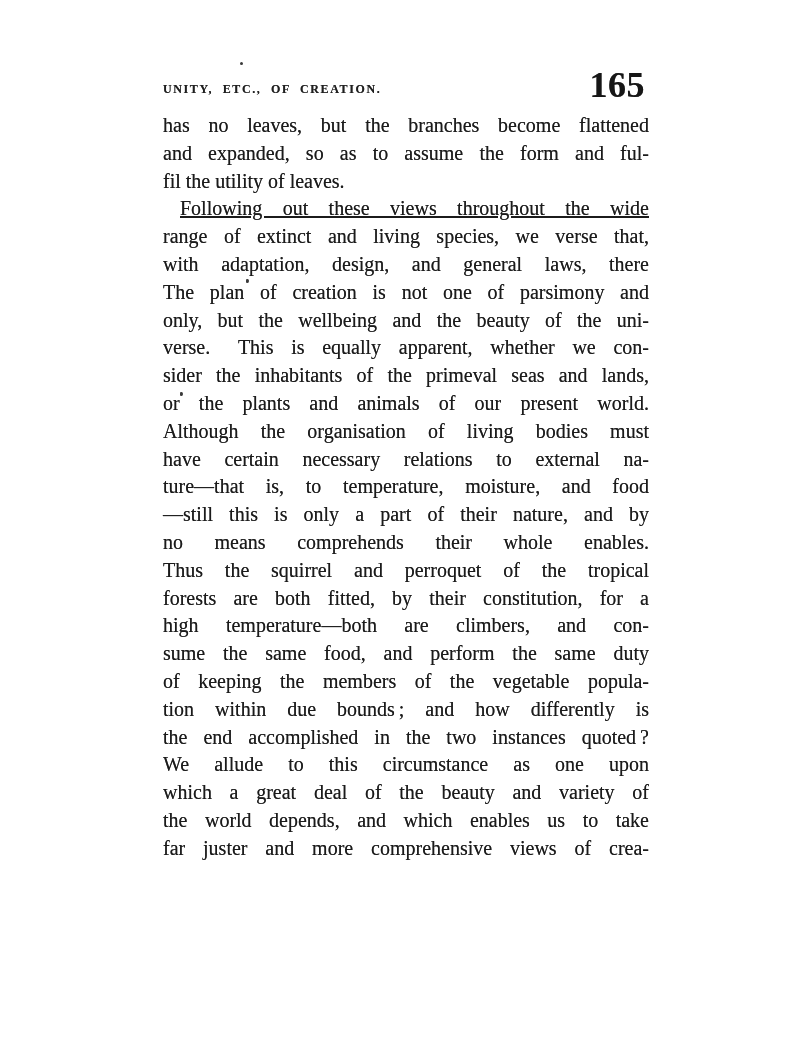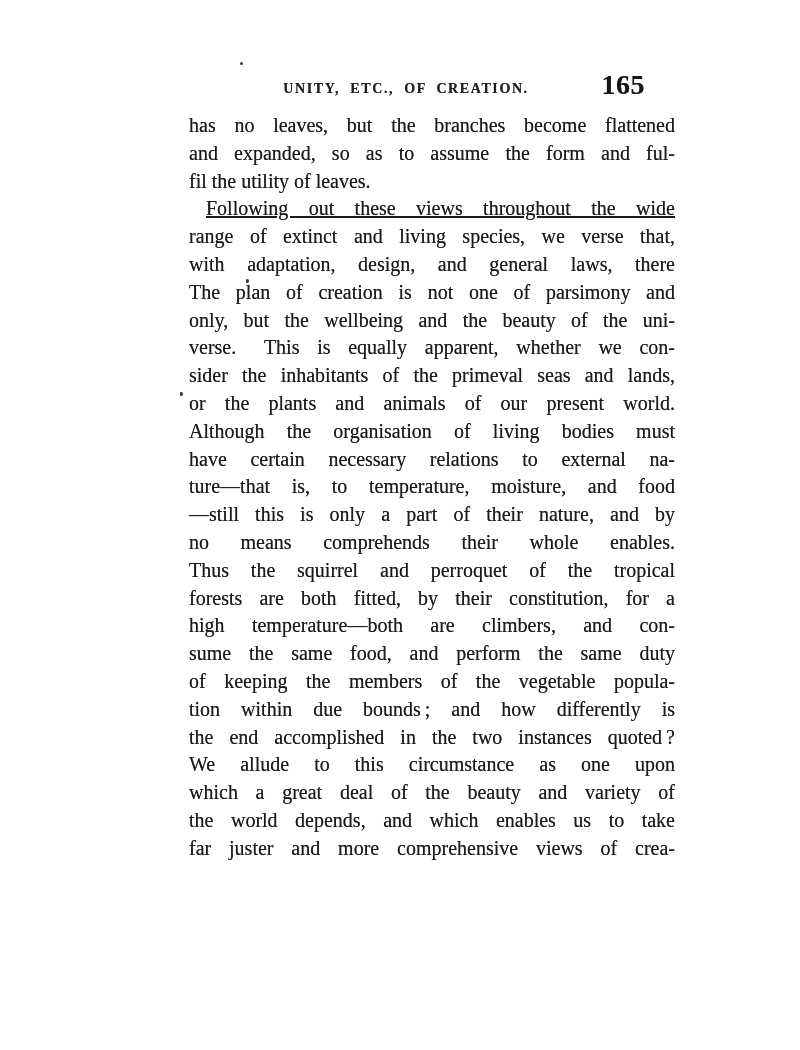--- a/index.html
+++ b/index.html
@@ -14,34 +14,34 @@
   }
   .running-head {
     position: absolute;
     left: 163px;
     top: 76px;
     width: 486px;
     height: 26px;
   }
   .running-head .title {
     display: block;
-    text-align: center;
-    font-size: 14px;
+    text-align: left;
+    font-size: 12px;
     font-weight: 700;
     letter-spacing: 1.6px;
     word-spacing: 5px;
     line-height: 26px;
     color: #1f1f1f;
     text-shadow: 0 0 0.5px rgba(20,20,20,0.65);
   }
   .running-head .folio {
     position: absolute;
     right: 4px;
     top: -5px;
-    font-size: 28px;
+    font-size: 36px;
     font-weight: 700;
     line-height: 28px;
     letter-spacing: 0.5px;
     color: #161616;
     text-shadow: 0 0 0.5px rgba(20,20,20,0.6);
     margin-left: 20px;
   }
   .body-text {
     position: absolute;
     left: 163px;
@@ -52,21 +52,20 @@
     color: #1b1b1b;
     text-shadow: 0 0 0.5px rgba(27,27,27,0.7);
   }
   .line {
     width: 486px;
     height: 27.8px;
     overflow: visible;
     white-space: normal;
     text-align: justify;
     text-align-last: justify;
-    margin-left: 26px;
   }
   .line.para-end {
     text-align-last: left;
   }
   .line.indent {
     text-indent: 17px;
     text-decoration: underline;
   }
   .speck {
     position: absolute;

